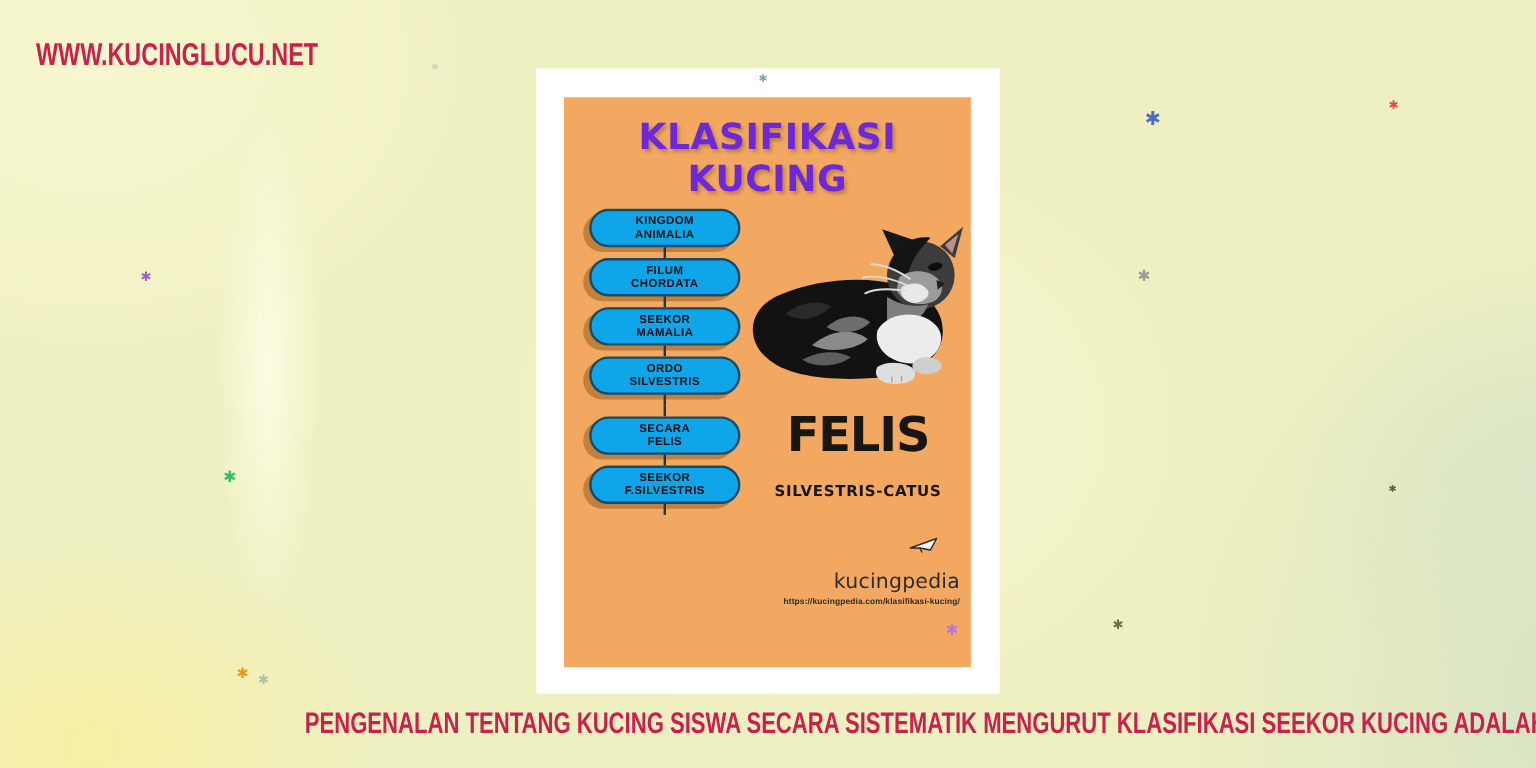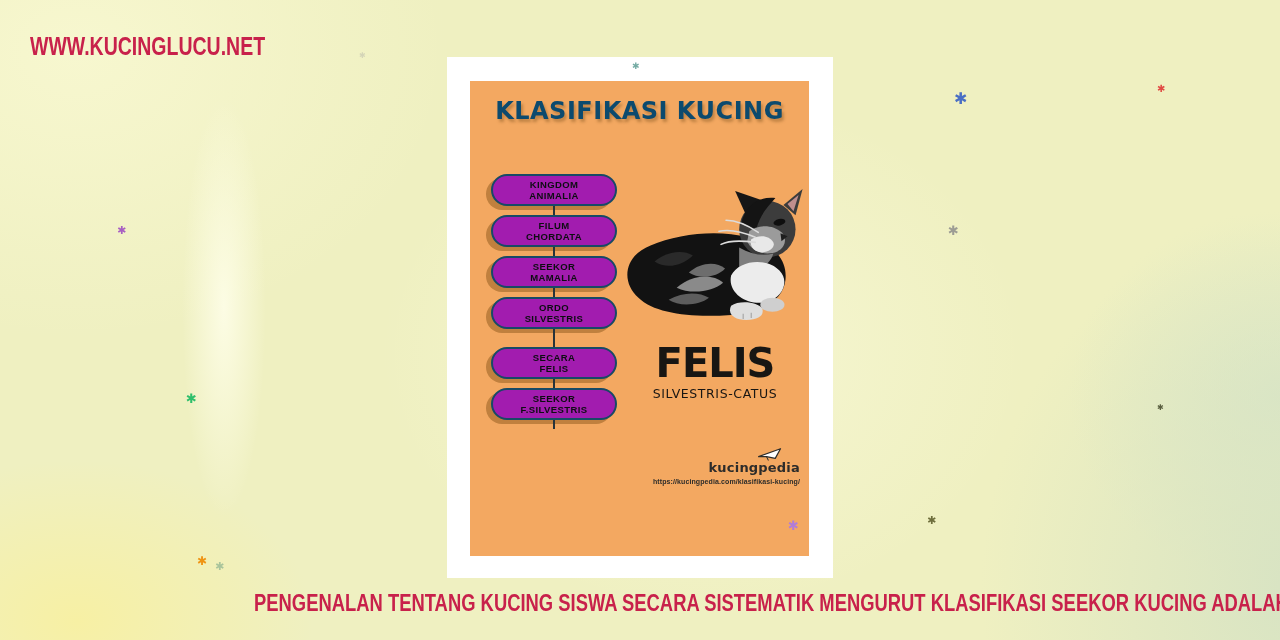--- a/index.html
+++ b/index.html
@@ -32,62 +32,63 @@
   .poster-frame{
     position:absolute; left:447px; top:57px; width:386px; height:521px;
     background:#FFFFFF;
   }
   .poster{
     position:absolute; left:23px; top:24px; width:339px; height:475px;
     background:#F3A861;
   }
   .poster-title{
     position:absolute; left:0; top:16px; width:100%;
-    text-align:center; font-size:24px; font-weight:800; color:#0c4a6e;
+    text-align:center; font-size:30px; font-weight:800; color:#6d28d9;
     letter-spacing:.5px;
     font-family:"DejaVu Sans", sans-serif;
     text-shadow:2px 3px 3px rgba(95,60,15,.35);
   }
   .tax-column{
     position:absolute; left:21px; top:93px; width:126px;
     display:flex; flex-direction:column; align-items:center;
   }
   .tax-node{
     width:126px; height:32px; border-radius:16px;
-    background:#a21caf; border:2px solid #174A66;
+    background:#0ea5e9; border:2px solid #174A66;
     box-shadow:-5px 4px 0 rgba(150,95,34,.55);
     display:flex; flex-direction:column; justify-content:center; align-items:center;
     line-height:1.2;
   }
   .tax-node span{
     font-size:9.5px; font-weight:700; color:#0d0d12; letter-spacing:.4px;
     white-space:nowrap;
   }
   .tax-connector{ width:2px; height:9px; background:#27333a; }
   .cat-illo{ position:absolute; left:150px; top:106px; width:192px; height:146px; }
   .species-block{
     position:absolute; left:150px; top:262px; width:190px; text-align:center;
     color:#181613;
   }
   .species-genus{
     font-size:40px; font-weight:900; letter-spacing:-1px; line-height:1;
     font-family:"DejaVu Sans", sans-serif;
   }
   .species-name{
-    font-size:12.5px; font-weight:400; letter-spacing:.6px; margin-top:3px;
+    font-size:12.5px; font-weight:700; letter-spacing:.6px; margin-top:18px;
     font-family:"DejaVu Sans", sans-serif;
   }
   .brand-block{
     position:absolute; right:9px; top:366px; width:220px; text-align:right;
     color:#2d2c2a;
   }
   .brand-icon{ display:block; margin:0 16px 0 auto; }
   .brand-name{
-    font-size:13px; font-weight:700; letter-spacing:.2px; line-height:1;
-    font-family:"DejaVu Sans", sans-serif;
+    font-size:17px; font-weight:400; letter-spacing:.2px; line-height:1;
+    font-family:"DejaVu Sans", sans-serif;
+    margin-top:16px;
   }
   .brand-url{
     font-size:7px; font-weight:700; margin-top:4px; letter-spacing:.1px;
     white-space:nowrap;
   }
   
   .stars-layer{ position:absolute; inset:0; z-index:5; pointer-events:none; }
   .star{ position:absolute; line-height:1; font-family:"DejaVu Sans", sans-serif; }
 </style>
 </head>

